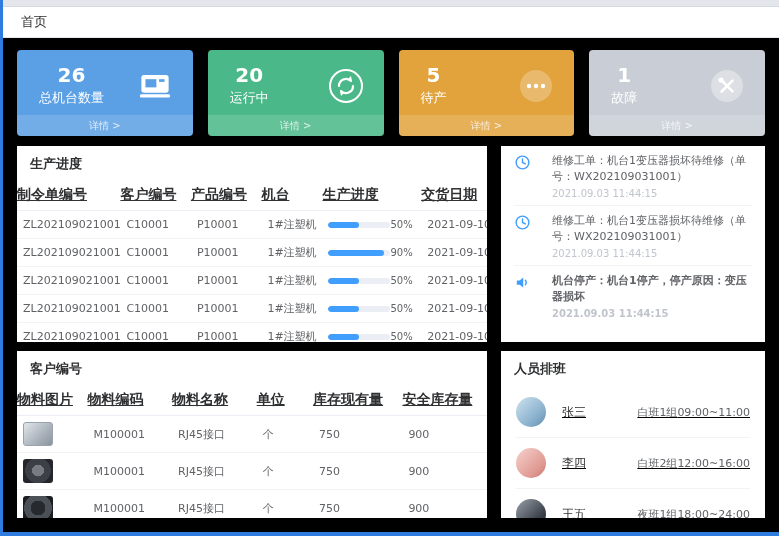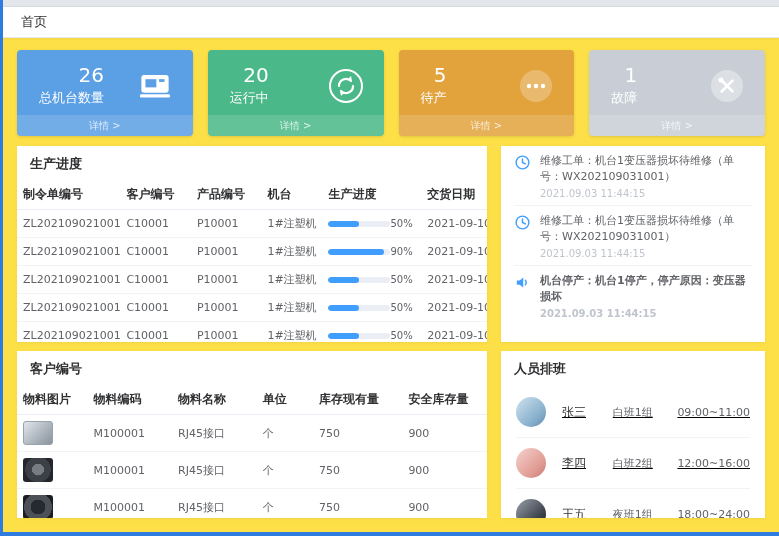--- a/index.html
+++ b/index.html
@@ -2,61 +2,61 @@
 <html><head>
 <meta charset="utf-8">
 <style>
   * { margin:0; padding:0; box-sizing:border-box; }
   html,body { width:779px; height:536px; }
   body {
     font-family:"DejaVu Sans","Liberation Sans",sans-serif;
     background:#cfd6de; overflow:hidden;
   }
   .screen{
-    width:779px; height:536px; background:#fde047;
+    width:779px; height:536px; background:#000000;
     border-left:3px solid #2f7ce0; border-bottom:4px solid #2f7ce0;
     display:flex; flex-direction:column;
   }
   .topstrip{ height:7px; background:#e3e6ea; border-bottom:1px solid #d6dade; }
   .titlebar{
     height:31px; background:#fff; display:flex; align-items:center;
     padding:0 18px; border-bottom:1px solid #e4e7ed; box-shadow:0 1px 2px rgba(0,0,0,.05);
   }
   .titlebar .tab{ font-size:13px; color:#303133; cursor:pointer; }
   .content{ flex:1; padding:12px 14px 14px; display:flex; flex-direction:column; gap:10px; min-height:0; }
 
   
   .cards{ display:flex; gap:15px; }
   .card{ flex:1; height:86px; border-radius:4px; color:#fff; display:flex; flex-direction:column; overflow:hidden; cursor:pointer; box-shadow:0 1px 3px rgba(0,0,0,.12); }
   .card-main{ flex:1; display:flex; align-items:center; justify-content:space-between; padding:6px 18px 0 22px; }
   .card-info{ text-align:center; }
-  .card-value{ font-size:20px; font-weight:normal; line-height:1.15;text-align:right; }
+  .card-value{ font-size:20px; font-weight:bold; line-height:1.15; }
   .card-label{ font-size:13px; margin-top:2px;text-align:center; }
   .card-icon{ width:40px; height:40px; display:flex; align-items:center; justify-content:center; }
   .card-detail{ height:21px; line-height:21px; text-align:center; font-size:10px; color:rgba(255,255,255,.8); background:rgba(255,255,255,.14); }
 
   
   .grid{ flex:1; display:grid; grid-template-columns:470px 1fr; grid-template-rows:196px 1fr; gap:9px 14px; min-height:0; }
   .panel{ background:#fff; border-radius:0; box-shadow:0 1px 3px rgba(0,0,0,.06); overflow:hidden; display:flex; flex-direction:column; }
   .panel-title{ font-size:13px; font-weight:bold; color:#303133; padding:9px 13px 7px; }
 
   
   table{ width:100%; border-collapse:collapse; font-size:11px; color:#606266; table-layout:fixed; }
-  thead th{ font-size:12px; color:#303133; font-weight:bold; text-align:left; padding:6px 6px; border-bottom:1px solid #ebeef5; }
+  thead th{ font-size:14px; color:#303133; font-weight:bold; text-align:left; padding:6px 0; border-bottom:1px solid #ebeef5;text-decoration:underline; }
   tbody td{ padding:6px 6px; border-bottom:1px solid #f2f3f5; overflow:hidden; white-space:nowrap; }
   tbody tr:last-child td{ border-bottom:none; }
 
   .prog{ display:flex; align-items:center; }
   .track{ width:62px; height:6px; background:#ebeef5; border-radius:3px; overflow:hidden; }
   .fill{ height:100%; background:#409eff; border-radius:3px; width:0; }
   .pct{ font-size:10px; color:#606266; }
 
   
   .notices{ padding:0 13px; display:flex; flex-direction:column; flex:1; }
-  .notice{ display:flex; gap:8px; padding:7px 0 6px; border-bottom:1px solid #f2f3f5; cursor:pointer; }
+  .notice{ display:flex; gap:20px; padding:7px 0 6px; border-bottom:1px solid #f2f3f5; cursor:pointer; }
   .notice:last-child{ border-bottom:none;font-weight:bold; }
   .n-icon{ flex:0 0 18px; padding-top:1px; }
   .n-body{ min-width:0; }
   .n-text{ font-size:11px; color:#606266; line-height:1.45; }
   .n-time{ font-size:10px; color:#c0c4cc; margin-top:3px; }
 
   
   .mat{ width:30px; height:24px; border-radius:3px; display:block; }
   .mat-1{ background:linear-gradient(135deg,#e2e6ea 0%,#aeb6bf 55%,#8b949e 100%); border:1px solid #9aa2ab; }
   .mat-2{ background:radial-gradient(circle at 50% 48%, #777c83 0 30%, #3c4046 31% 65%, #24262b 66%); }
@@ -64,21 +64,21 @@
 
   
   .people{ padding:2px 15px; display:flex; flex-direction:column; flex:1; }
   .person{ display:flex; align-items:center; padding:10px 0; border-bottom:1px solid #f2f3f5; flex:1;text-decoration:underline; }
   .person:last-child{ border-bottom:none; }
   .avatar{ width:30px; height:30px; border-radius:50%; flex:0 0 30px; }
   .av-0{ background:linear-gradient(135deg,#cfe3ef,#85aecb 70%,#5c87a6); }
   .av-1{ background:linear-gradient(135deg,#f6d2cd,#e09a93 70%,#c67770); }
   .av-2{ background:linear-gradient(135deg,#9aa1ab,#3a4049 70%,#22262c); }
   .p-name{ width:66px; margin-left:16px; font-size:12px; color:#303133; }
-  .p-shift{ width:84px; font-size:11px; color:#606266; }
+  .p-shift{ width:84px; font-size:11px; color:#606266;text-align:right; }
   .p-time{ margin-left:auto; font-size:11px; color:#606266; }
 </style>
 </head>
 <body>
 
 <div class="screen">
   <div class="topstrip"></div>
   <div class="titlebar">
     <span class="tab">首页</span>
   </div>

